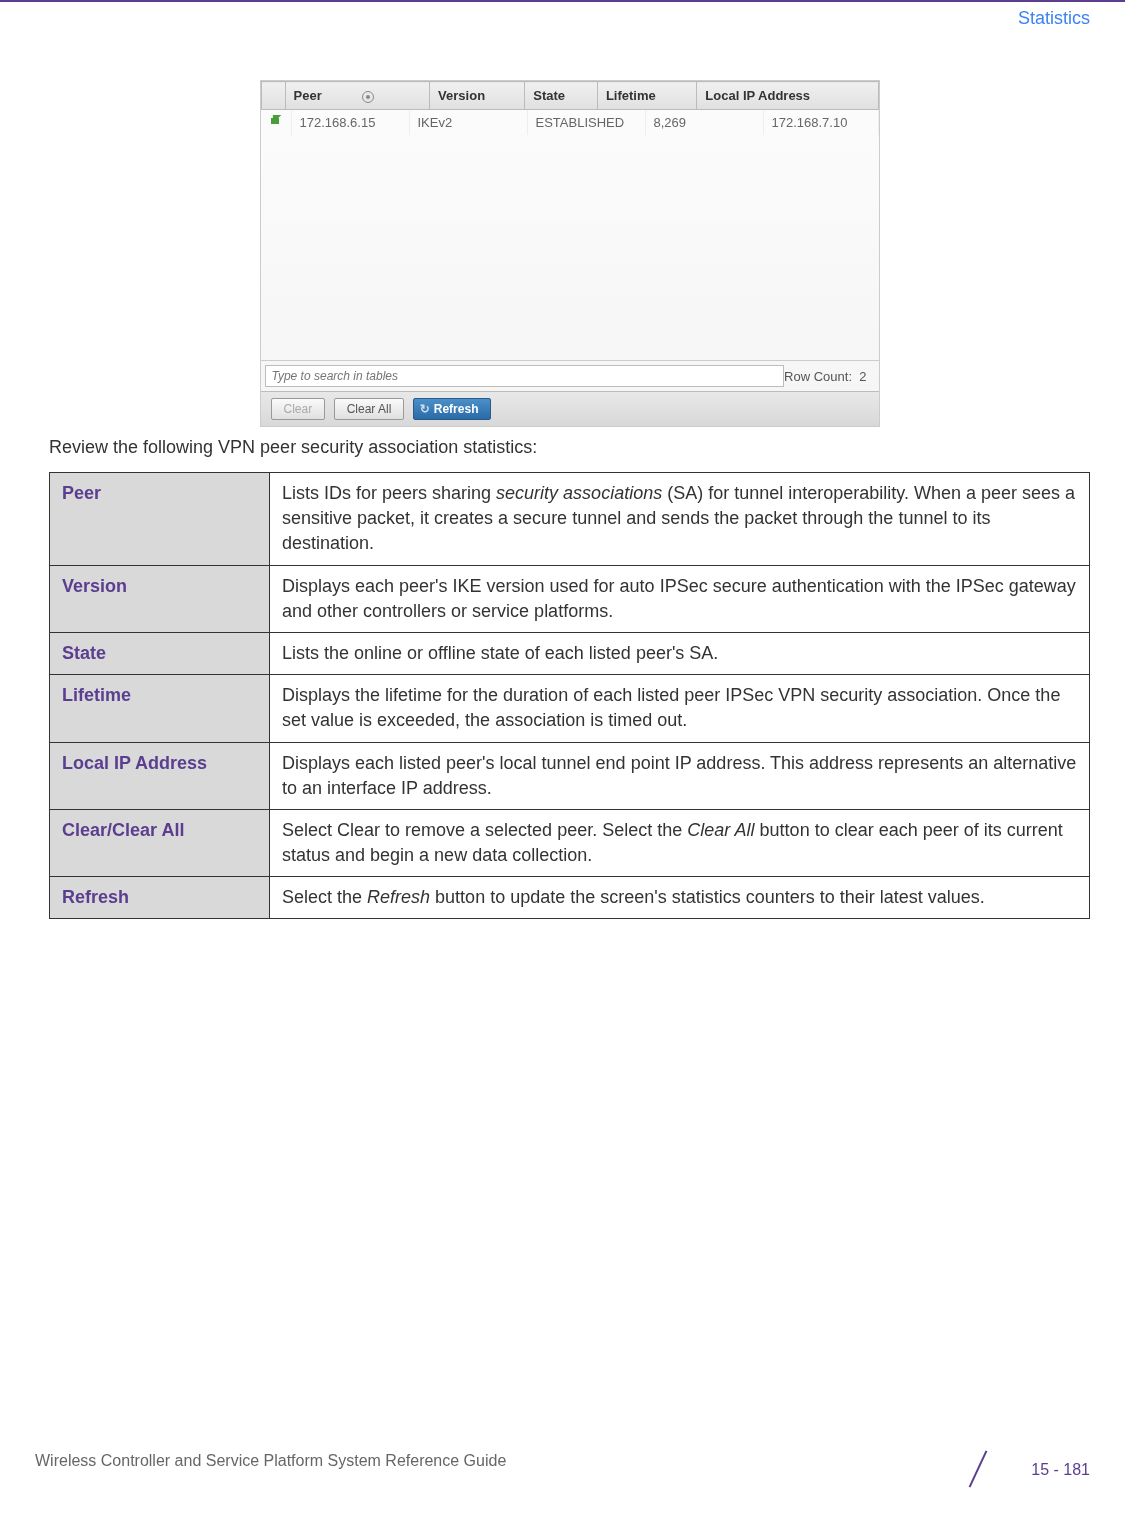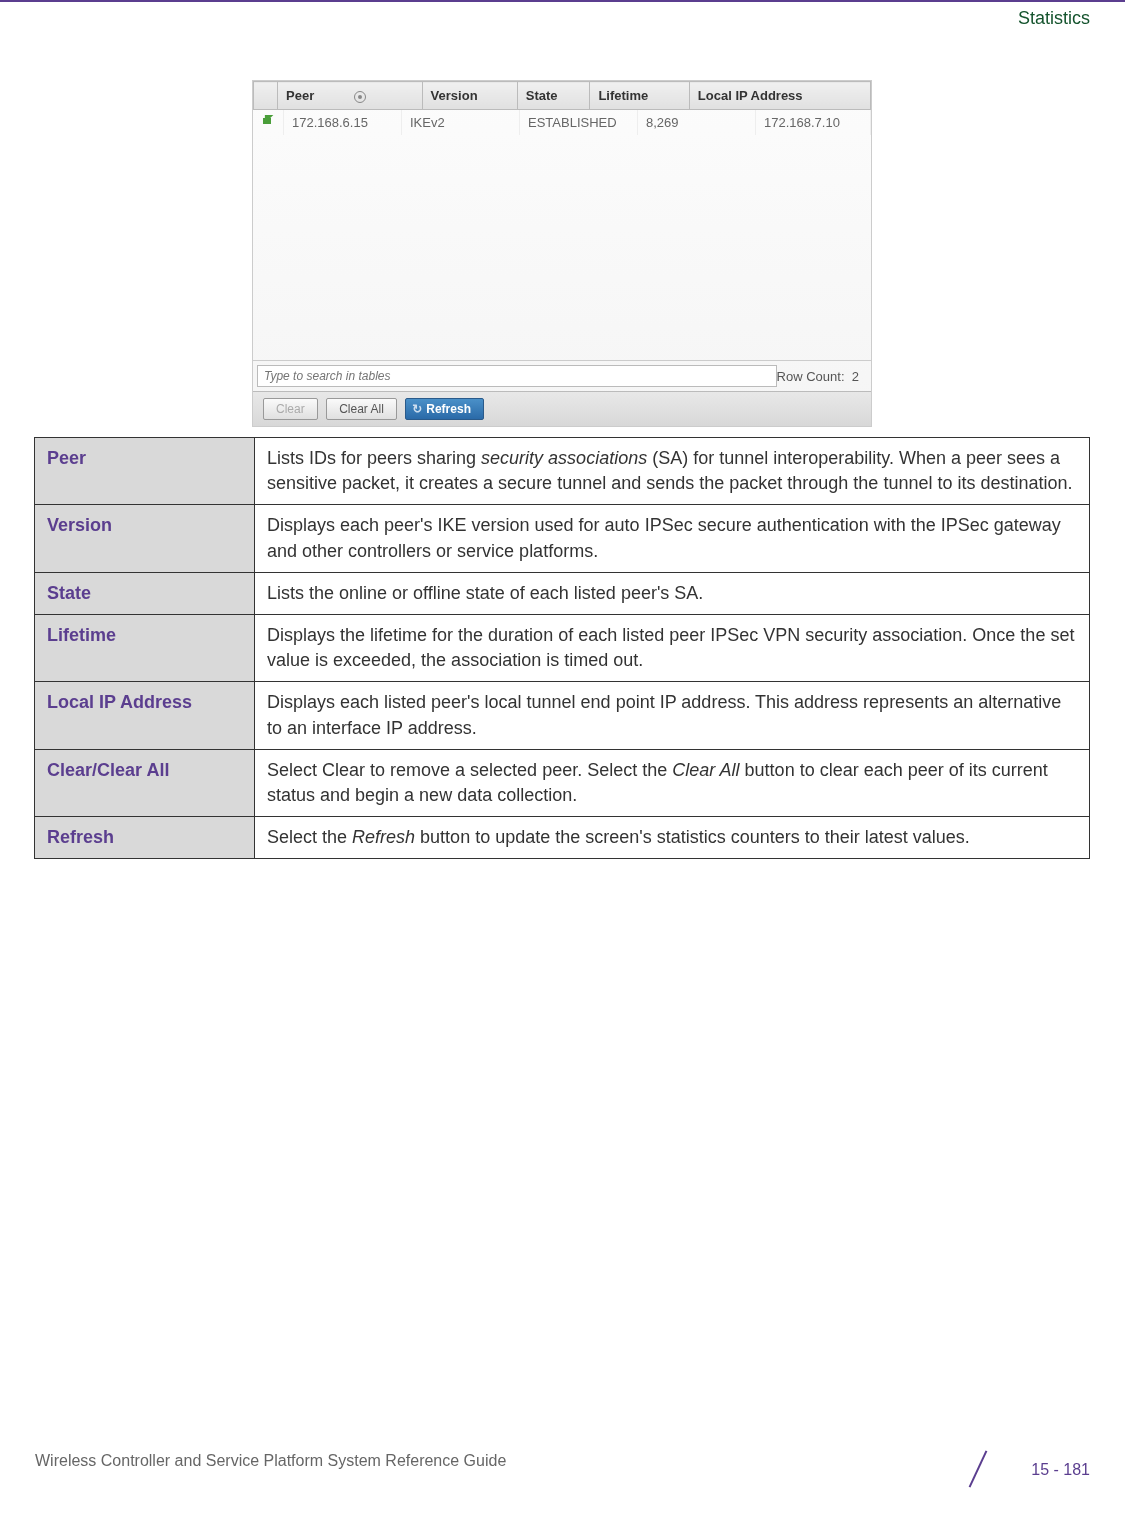--- a/index.html
+++ b/index.html
@@ -16,28 +16,28 @@
       top: 0;
       left: 0;
       right: 0;
       height: 2px;
       background: #5b3e8f;
     }
     .header-section {
       position: absolute;
       top: 8px;
       right: 35px;
-      color: #14532d;
+      color: #3b82f6;
       font-size: 18px;
       font-weight: 300;
     }
     .content {
       position: absolute;
       top: 80px;
-      left: 34px;
+      left: 49px;
       right: 35px;
     }
     .screenshot-container {
       width: 620px;
       margin: 0 auto 10px;
       border: 1px solid #ccc;
       background: linear-gradient(#fcfcfc, #f5f5f5);
     }
     .grid-table {
       width: 100%;
@@ -261,20 +261,21 @@
       <span class="row-count"><span>Row Count:</span>&nbsp;&nbsp;<span>2</span></span>
     </div>
     <div class="button-bar">
       <span class="btn disabled">Clear</span>
       <span class="btn">Clear All</span>
       <span class="btn refresh">Refresh</span>
     </div>
   </div>
 
 
+  <div class="intro-text">Review the following VPN peer security association statistics:</div>
 
   <table class="desc-table">
     <tbody>
         <tr>
       <td>Peer</td>
       <td><span>Lists IDs for peers sharing </span><em class="i">security associations</em><span> (SA) for tunnel interoperability. When a peer sees a sensitive packet, it creates a secure tunnel and sends the packet through the tunnel to its destination.</span></td>
     </tr>
     <tr>
       <td>Version</td>
       <td>Displays each peer's IKE version used for auto IPSec secure authentication with the IPSec gateway and other controllers or service platforms.</td>

